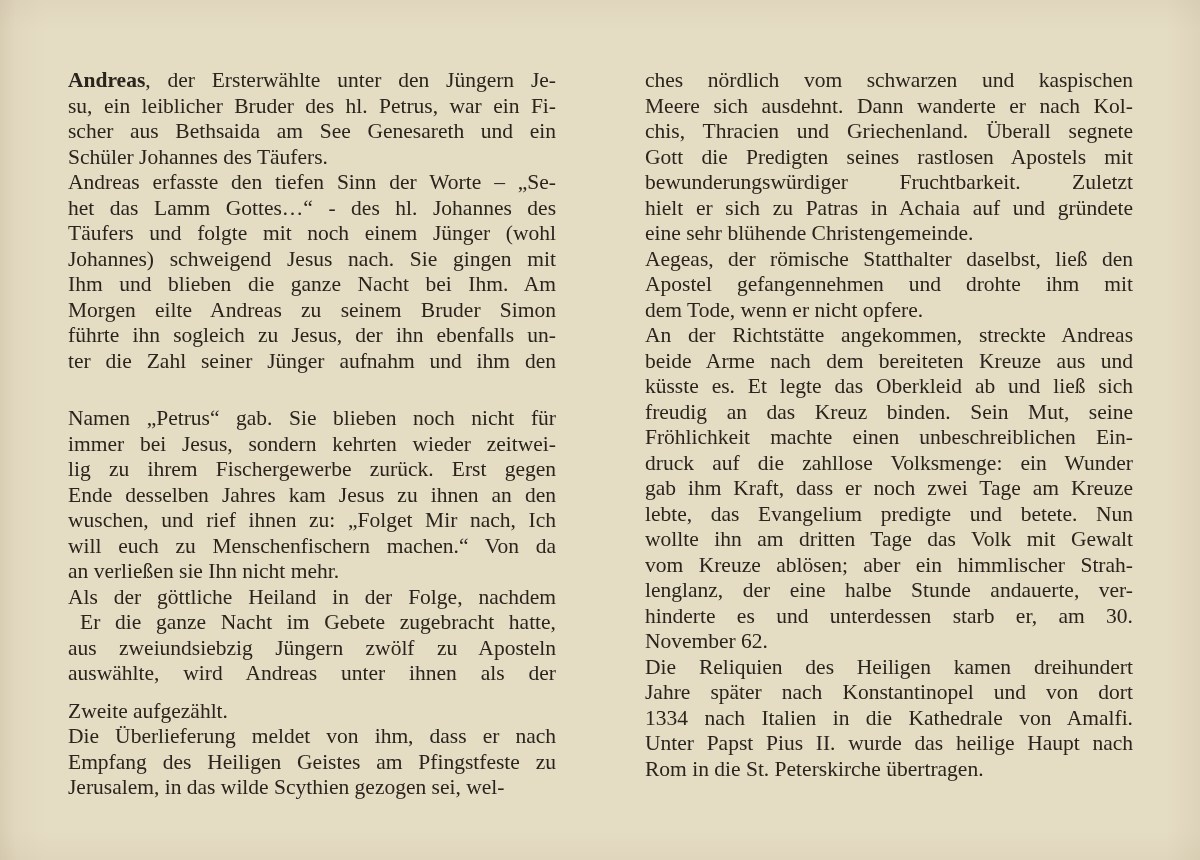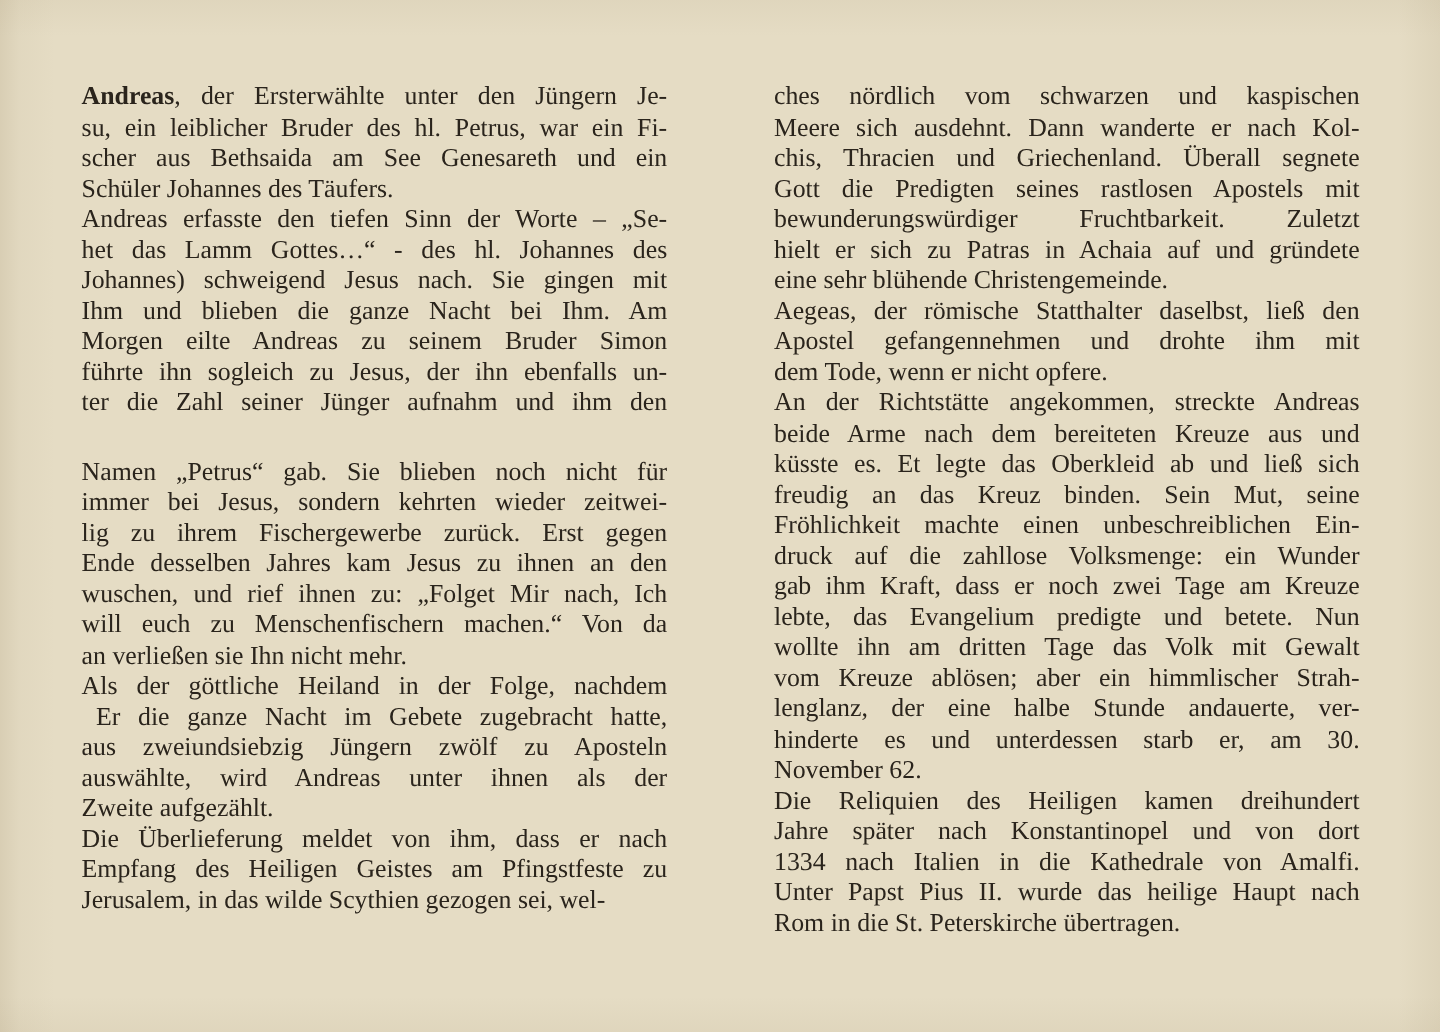--- a/index.html
+++ b/index.html
@@ -69,39 +69,40 @@
   <div class="column" id="col-left">
       <p class="para">
         <span class="line" style="white-space: normal;"><span class="lead">Andreas</span>, der Ersterwählte unter den Jüngern Je-</span>
         <span class="line" style="white-space: normal;">su, ein leiblicher Bruder des hl. Petrus, war ein Fi-</span>
         <span class="line" style="white-space: normal;">scher aus Bethsaida am See Genesareth und ein</span>
         <span class="line last" style="white-space: normal;">Schüler Johannes des Täufers.</span>
       </p>
       <p class="para">
         <span class="line" style="white-space: normal;">Andreas erfasste den tiefen Sinn der Worte – „Se-</span>
         <span class="line" style="white-space: normal;">het das Lamm Gottes…“ - des hl. Johannes des</span>
+        <span class="line" style="white-space: normal;">Täufers und folgte mit noch einem Jünger (wohl</span>
         <span class="line" style="white-space: normal;">Johannes) schweigend Jesus nach. Sie gingen mit</span>
         <span class="line" style="white-space: normal;">Ihm und blieben die ganze Nacht bei Ihm. Am</span>
         <span class="line" style="white-space: normal;">Morgen eilte Andreas zu seinem Bruder Simon</span>
         <span class="line" style="white-space: normal;">führte ihn sogleich zu Jesus, der ihn ebenfalls un-</span>
         <span class="line" style="white-space: normal;">ter die Zahl seiner Jünger aufnahm und ihm den</span>
         <span class="line" style="white-space: normal; margin-top: 32px;">Namen „Petrus“ gab. Sie blieben noch nicht für</span>
         <span class="line" style="white-space: normal;">immer bei Jesus, sondern kehrten wieder zeitwei-</span>
         <span class="line" style="white-space: normal;">lig zu ihrem Fischergewerbe zurück. Erst gegen</span>
         <span class="line" style="white-space: normal;">Ende desselben Jahres kam Jesus zu ihnen an den</span>
         <span class="line" style="white-space: normal;">wuschen, und rief ihnen zu: „Folget Mir nach, Ich</span>
         <span class="line" style="white-space: normal;">will euch zu Menschenfischern machen.“ Von da</span>
         <span class="line last" style="white-space: normal;">an verließen sie Ihn nicht mehr.</span>
       </p>
       <p class="para">
         <span class="line" style="white-space: normal;">Als der göttliche Heiland in der Folge, nachdem</span>
         <span class="line" style="white-space: normal; margin-left: 12px;">Er die ganze Nacht im Gebete zugebracht hatte,</span>
         <span class="line" style="white-space: normal;">aus zweiundsiebzig Jüngern zwölf zu Aposteln</span>
         <span class="line" style="white-space: normal;">auswählte, wird Andreas unter ihnen als der</span>
-        <span class="line last" style="white-space: normal;">Zweite aufgezählt.</span>
+        <span class="line last" style="white-space: normal; margin-top: 12px;">Zweite aufgezählt.</span>
       </p>
       <p class="para">
         <span class="line" style="white-space: normal;">Die Überlieferung meldet von ihm, dass er nach</span>
         <span class="line" style="white-space: normal;">Empfang des Heiligen Geistes am Pfingstfeste zu</span>
         <span class="line last" style="white-space: normal;">Jerusalem, in das wilde Scythien gezogen sei, wel-</span>
       </p>
     </div>
   <div class="column" id="col-right">
       <p class="para">
         <span class="line" style="white-space: normal;">ches nördlich vom schwarzen und kaspischen</span>

